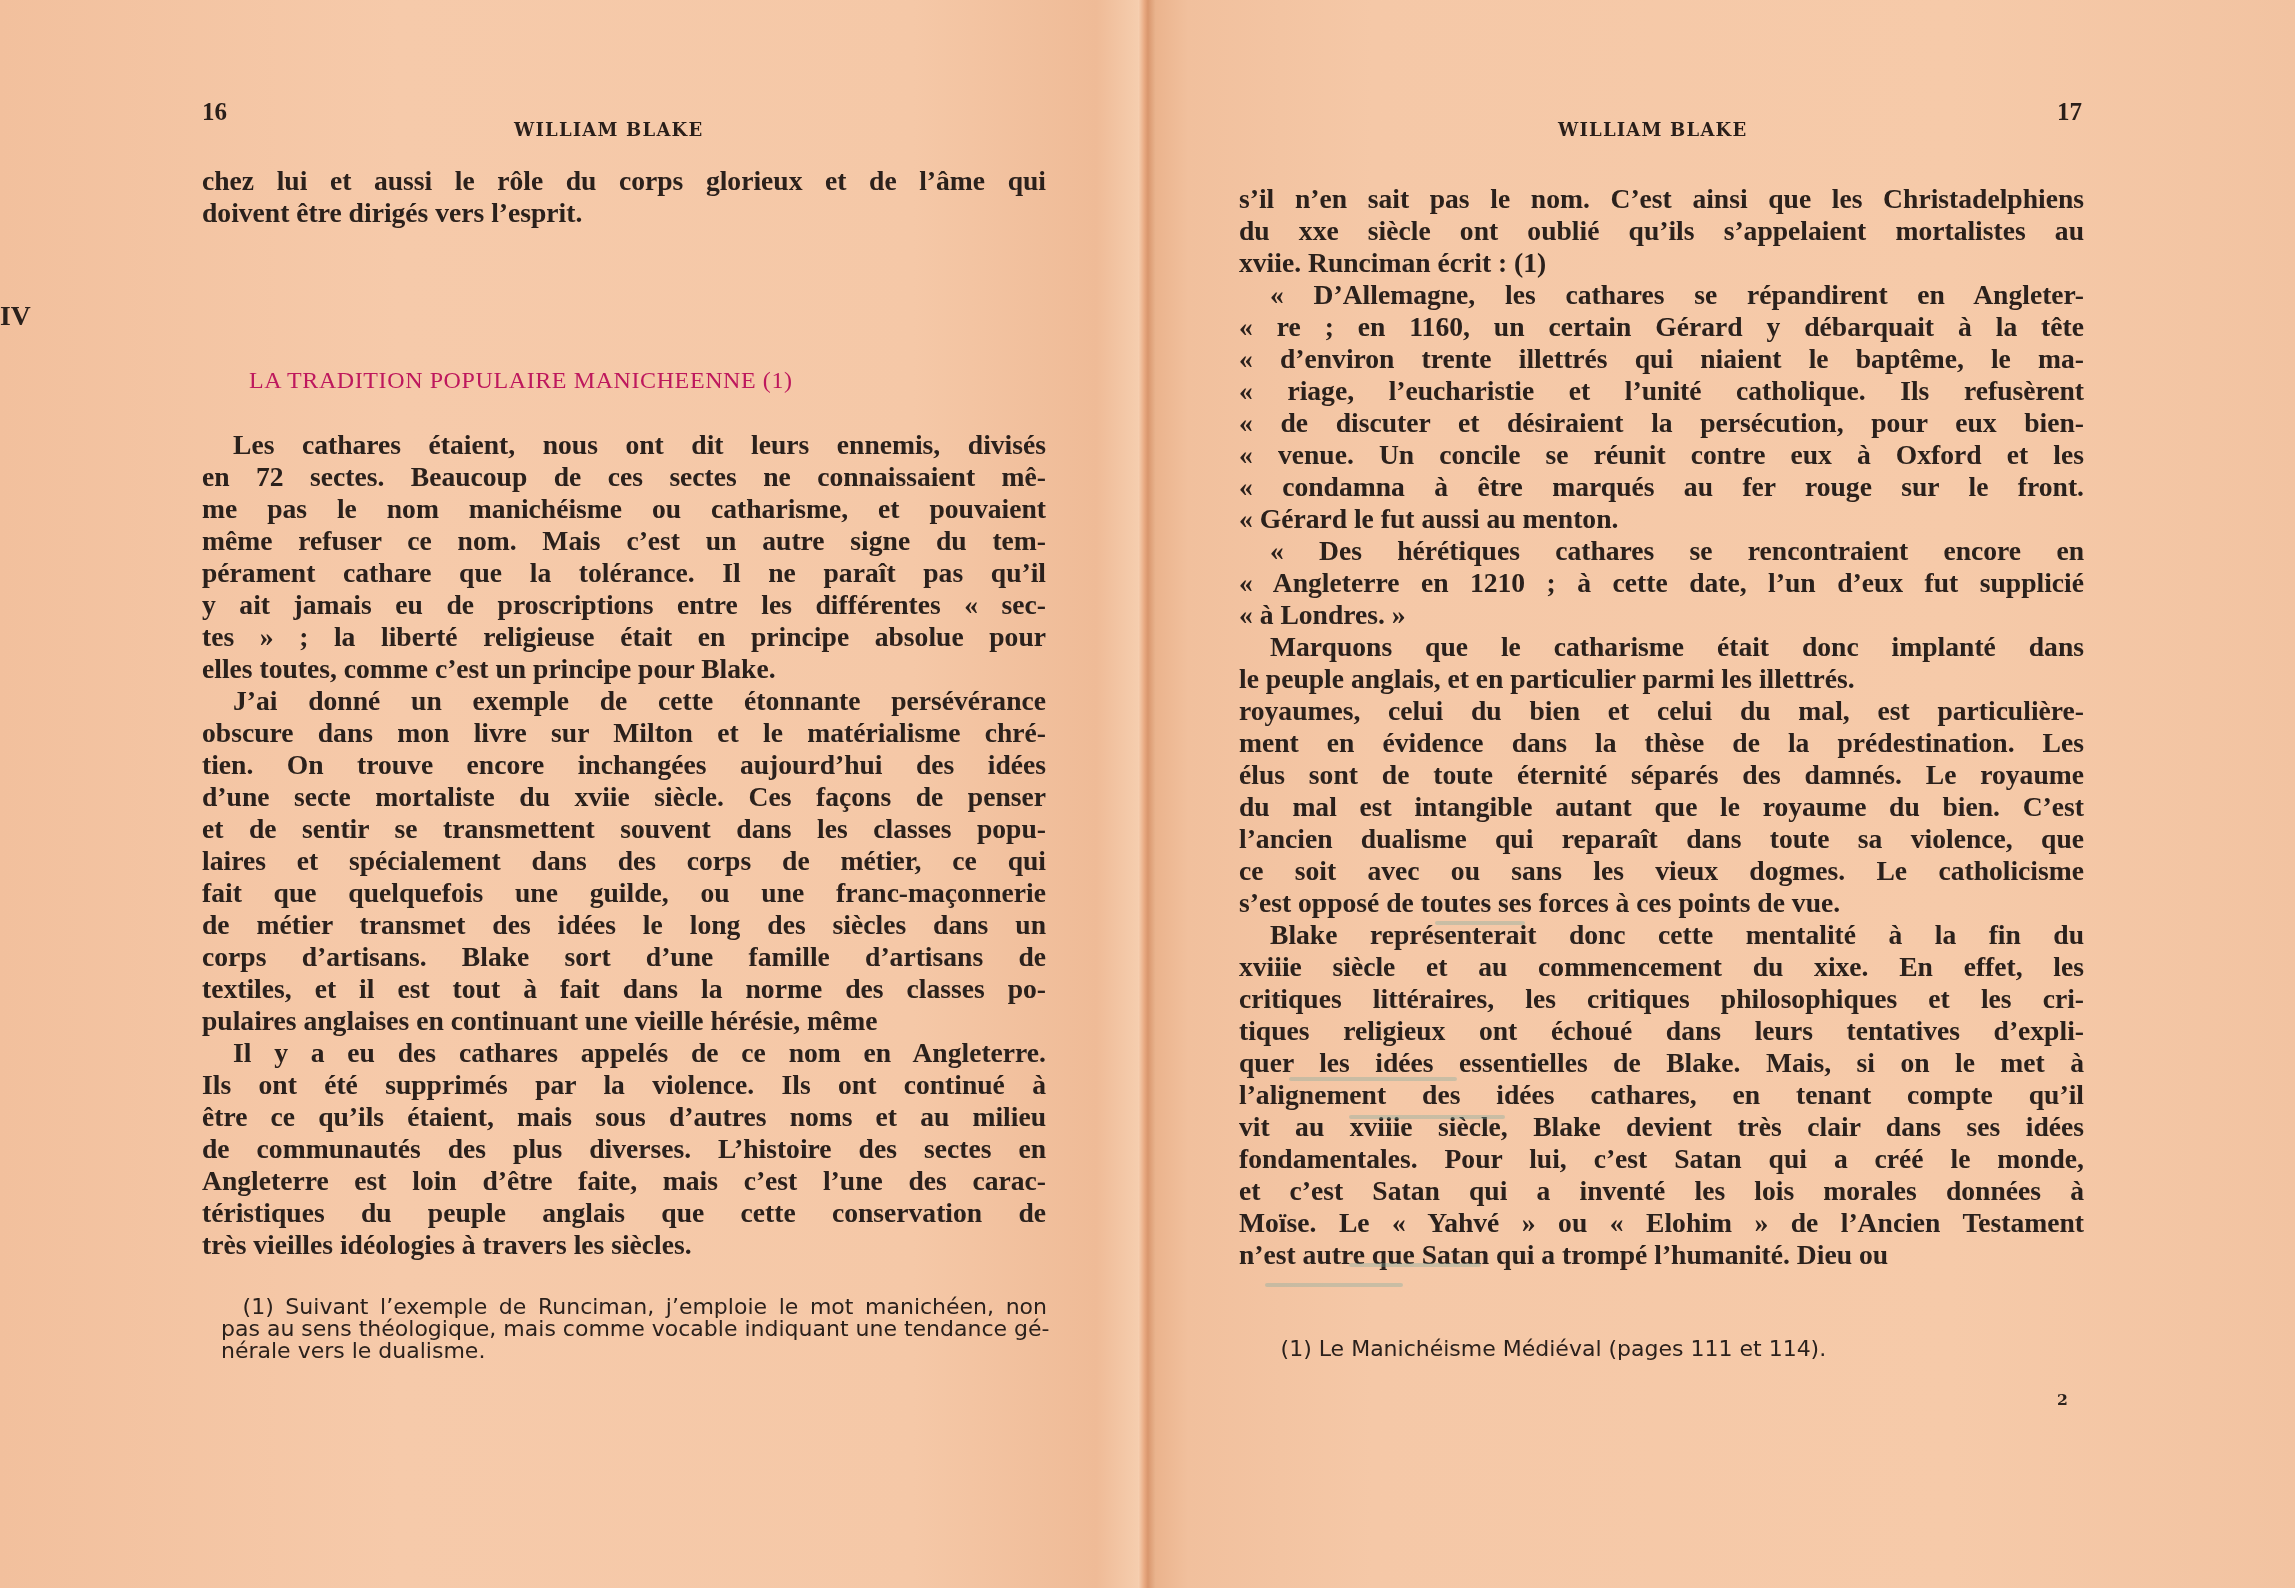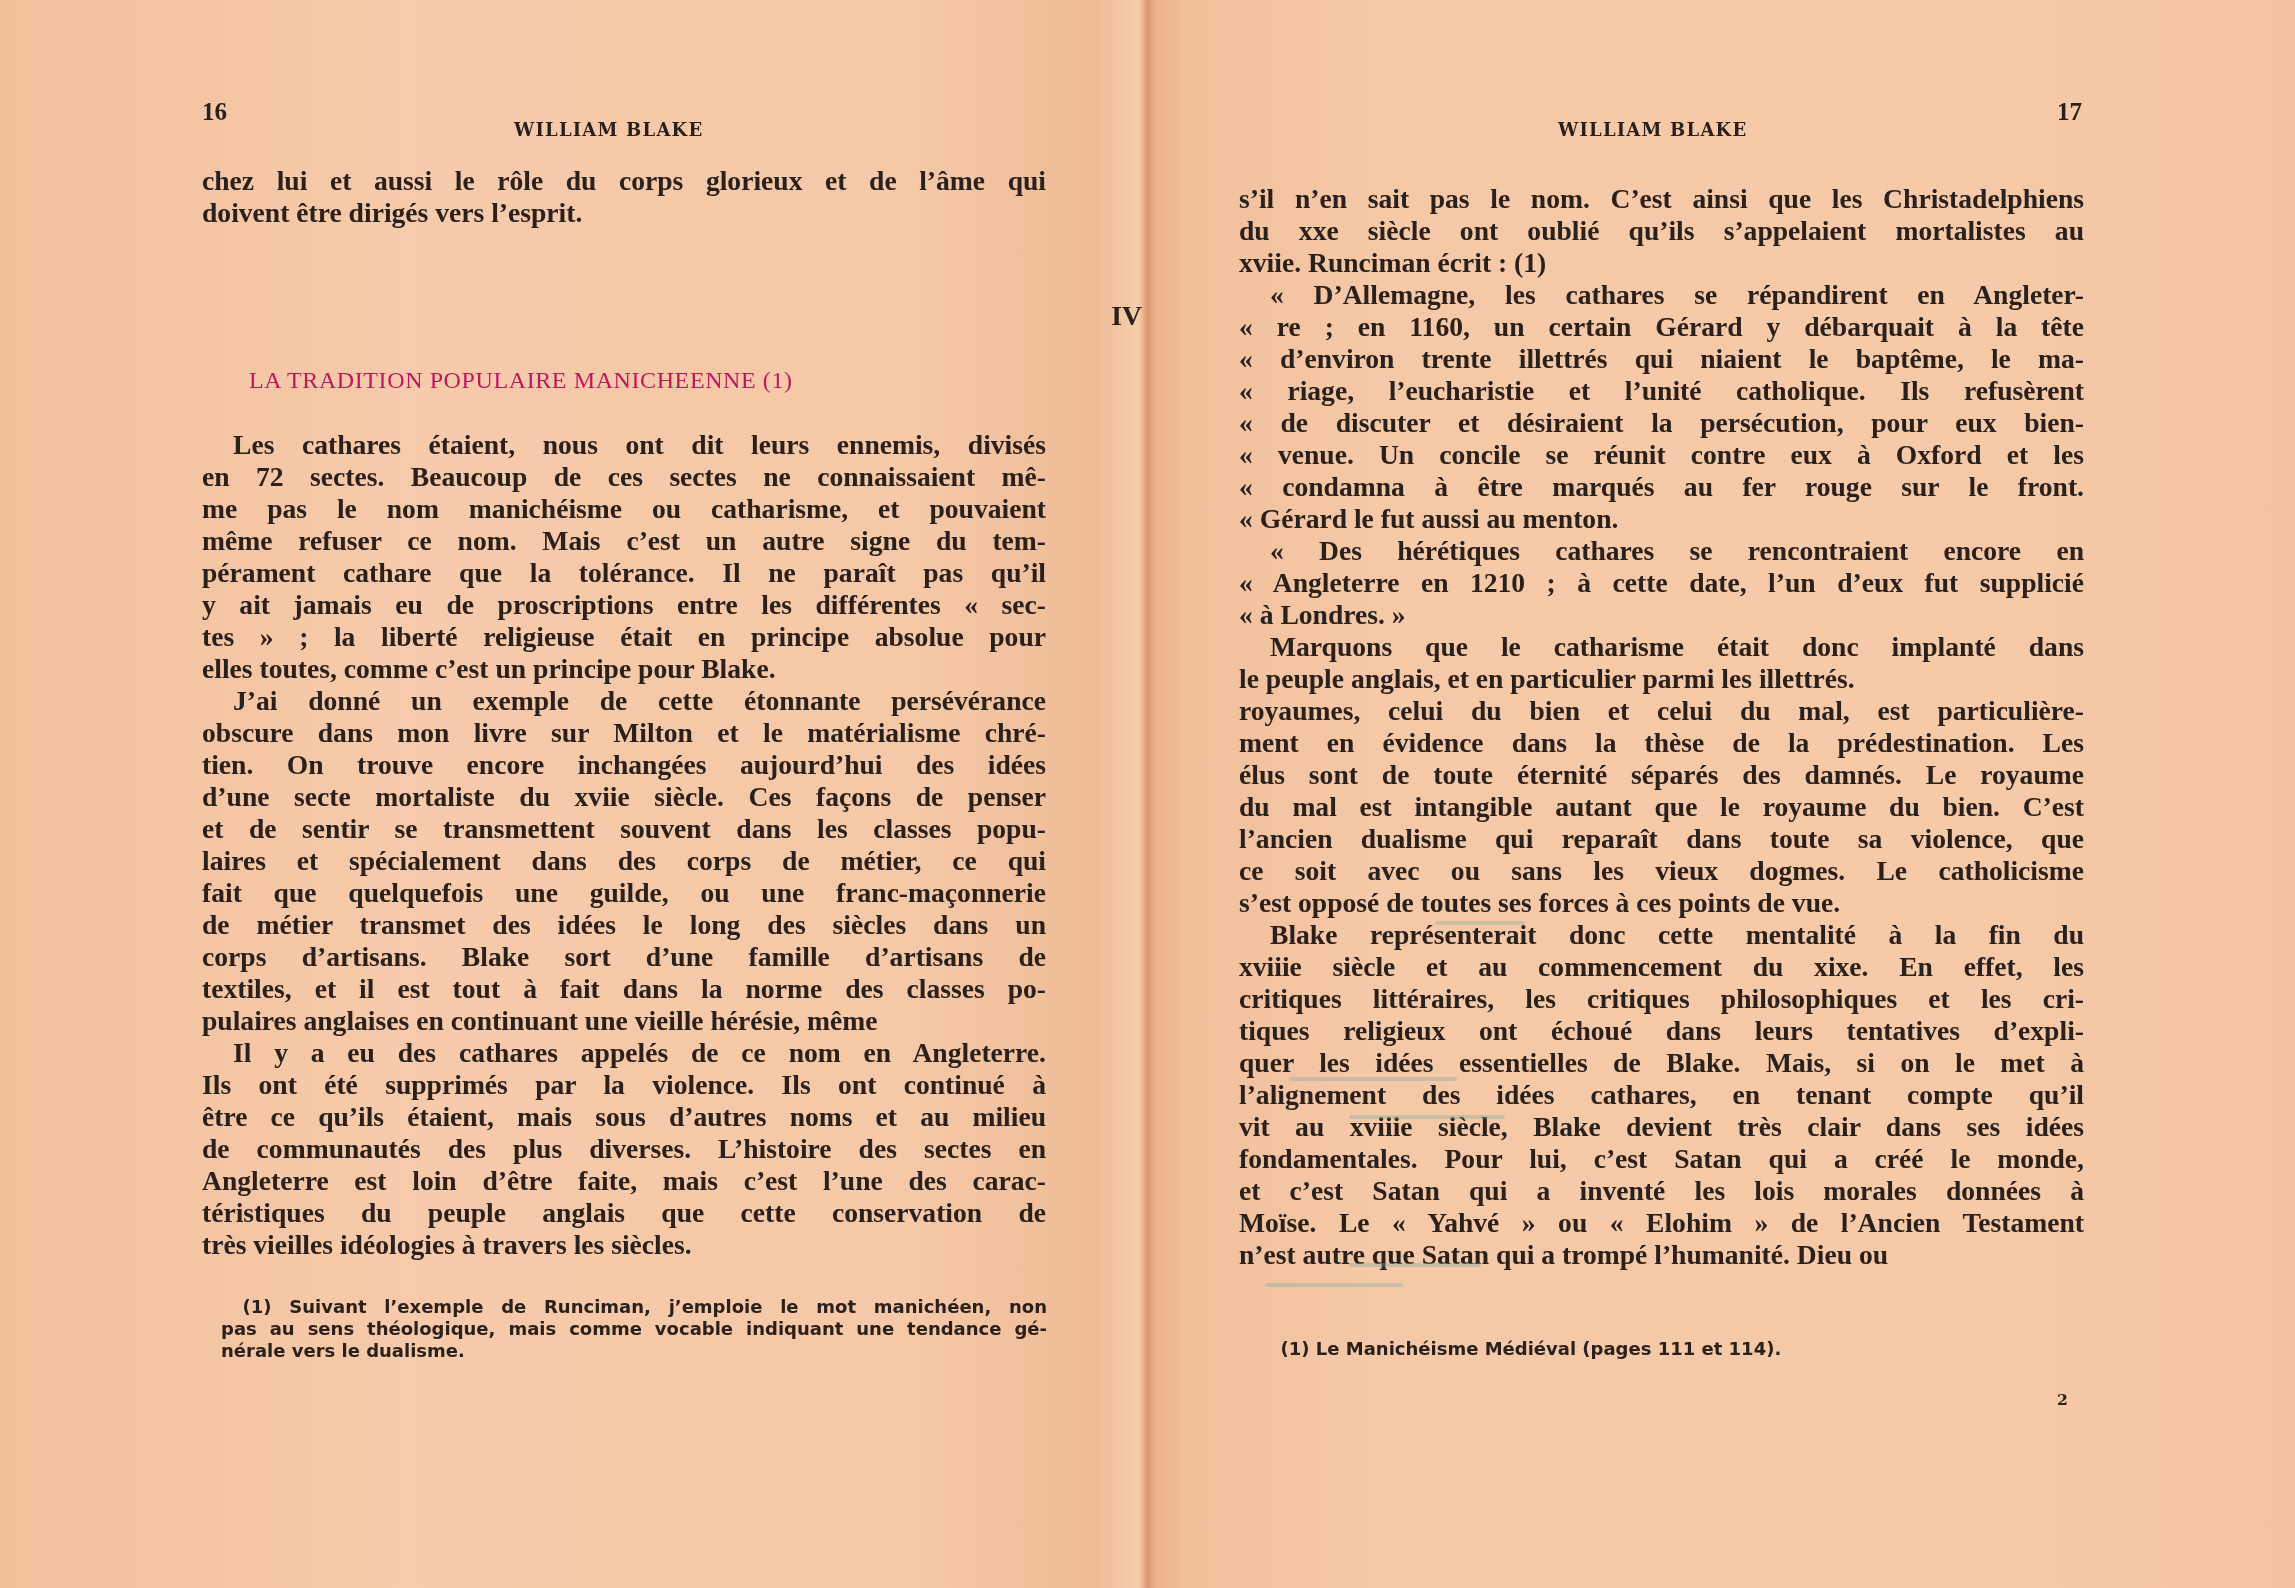--- a/index.html
+++ b/index.html
@@ -28,25 +28,25 @@
   }
   .folio { position: absolute; top: 98px; font-weight: bold; font-size: 25px; font-family: "Liberation Serif", serif; }
   .col {
     position: absolute; font-family: "Liberation Serif", serif; font-size: 27.6px; line-height: 32px;
     font-weight: bold; color: #2b211c; text-align: justify;
   }
   .col p { margin: 0; }
   .col .ln { display: block; white-space: nowrap; text-align: justify; text-align-last: justify; }
   .col .ln.last { text-align-last: left; }
   .col .ind { padding-left: 31px; }
-  .chapter-num { position: absolute; left: 0; width: 1142px; text-align: right; top: 300px;
+  .chapter-num { position: absolute; left: 0; width: 1142px; text-align: left; top: 300px;
     font-family: "Liberation Serif", serif; font-weight: bold; font-size: 27.6px; color: #2b211c; }
   .chapter-title { position: absolute; left: 249px; top: 367px; font-family: "Liberation Serif", serif;
     font-size: 24px; letter-spacing: 0.6px; color: #be185d; }
-  .footnote { position: absolute; font-family: "DejaVu Sans", sans-serif; font-size: 18px; line-height: 22px; color: #2b211c; font-weight: bold; }
+  .footnote { position: absolute; font-family: "DejaVu Sans", sans-serif; font-size: 22px; line-height: 22px; color: #2b211c; font-weight: normal; }
   .footnote .ln { display: block; white-space: nowrap; text-align: justify; text-align-last: justify; }
   .footnote .ln.last { text-align-last: left; }
   .footnote .ind { padding-left: 21.6px; }
   .signature { position: absolute; left: 2057px; top: 1390px; font-family: "DejaVu Serif", serif; font-weight: bold; font-size: 15.6px; color: #2b211c; }
   .stain { position: absolute; height: 3.6px; border-radius: 3.6px; background: rgba(120,170,160,0.35); }
 </style>
 </head>
 <body>
 
 <div class="spread">

